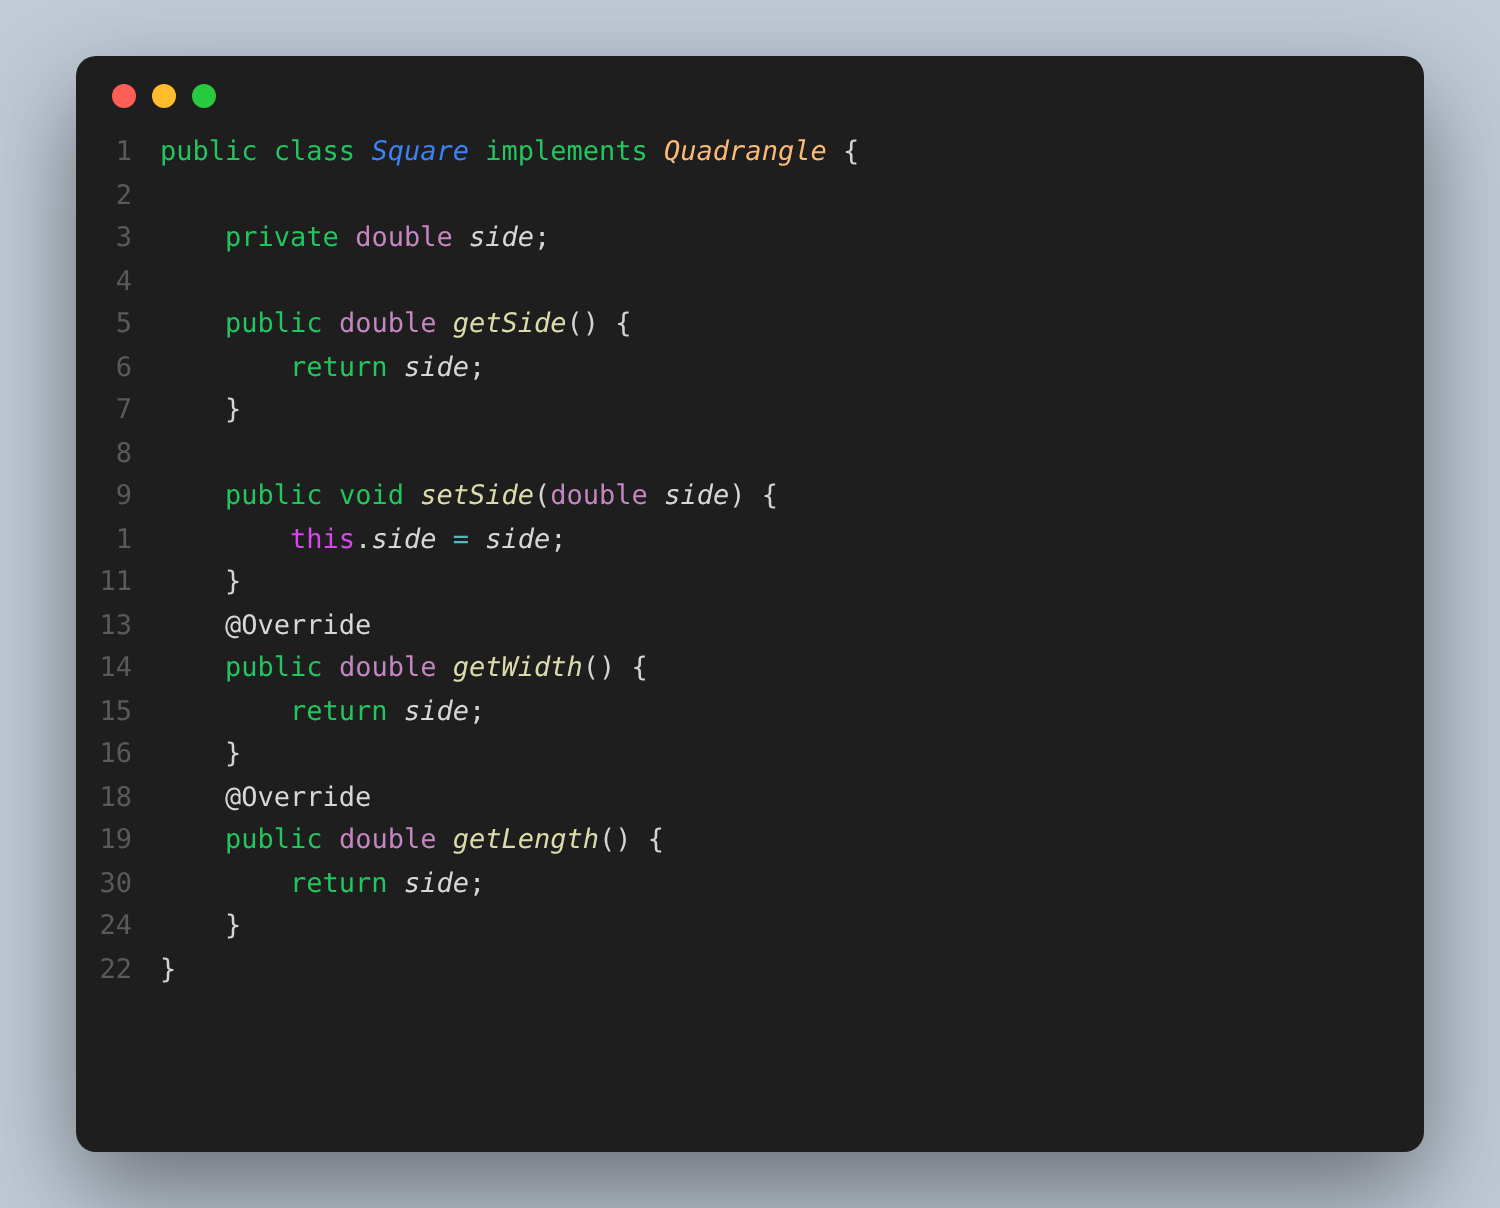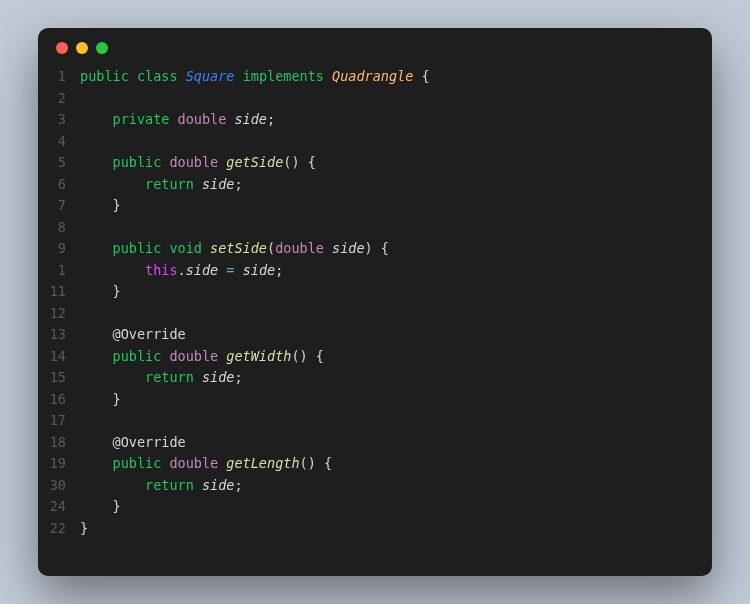--- a/index.html
+++ b/index.html
@@ -81,25 +81,23 @@
       <div class="line"><span class="gutter">2</span><span class="code"></span></div>
       <div class="line"><span class="gutter">3</span><span class="code">    <span class="tok-keyword">private</span> <span class="tok-type">double</span> <span class="tok-var">side</span><span class="tok-punct">;</span></span></div>
       <div class="line"><span class="gutter">4</span><span class="code"></span></div>
       <div class="line"><span class="gutter">5</span><span class="code">    <span class="tok-keyword">public</span> <span class="tok-type">double</span> <span class="tok-method">getSide</span><span class="tok-punct">() {</span></span></div>
       <div class="line"><span class="gutter">6</span><span class="code">        <span class="tok-keyword">return</span> <span class="tok-var">side</span><span class="tok-punct">;</span></span></div>
       <div class="line"><span class="gutter">7</span><span class="code">    <span class="tok-punct">}</span></span></div>
       <div class="line"><span class="gutter">8</span><span class="code"></span></div>
       <div class="line"><span class="gutter">9</span><span class="code">    <span class="tok-keyword">public</span> <span class="tok-keyword">void</span> <span class="tok-method">setSide</span><span class="tok-punct">(</span><span class="tok-type">double</span> <span class="tok-var">side</span><span class="tok-punct">) {</span></span></div>
       <div class="line"><span class="gutter">1</span><span class="code">        <span class="tok-this">this</span><span class="tok-punct">.</span><span class="tok-var">side</span> <span class="tok-op">=</span> <span class="tok-var">side</span><span class="tok-punct">;</span></span></div>
       <div class="line"><span class="gutter">11</span><span class="code">    <span class="tok-punct">}</span></span></div>
-      <div class="line"><span class="gutter">12</span><span class="code"></span></div>
       <div class="line"><span class="gutter">13</span><span class="code">    <span class="tok-annot">@Override</span></span></div>
       <div class="line"><span class="gutter">14</span><span class="code">    <span class="tok-keyword">public</span> <span class="tok-type">double</span> <span class="tok-method">getWidth</span><span class="tok-punct">() {</span></span></div>
       <div class="line"><span class="gutter">15</span><span class="code">        <span class="tok-keyword">return</span> <span class="tok-var">side</span><span class="tok-punct">;</span></span></div>
       <div class="line"><span class="gutter">16</span><span class="code">    <span class="tok-punct">}</span></span></div>
-      <div class="line"><span class="gutter">17</span><span class="code"></span></div>
       <div class="line"><span class="gutter">18</span><span class="code">    <span class="tok-annot">@Override</span></span></div>
       <div class="line"><span class="gutter">19</span><span class="code">    <span class="tok-keyword">public</span> <span class="tok-type">double</span> <span class="tok-method">getLength</span><span class="tok-punct">() {</span></span></div>
       <div class="line"><span class="gutter">30</span><span class="code">        <span class="tok-keyword">return</span> <span class="tok-var">side</span><span class="tok-punct">;</span></span></div>
       <div class="line"><span class="gutter">24</span><span class="code">    <span class="tok-punct">}</span></span></div>
       <div class="line"><span class="gutter">22</span><span class="code"><span class="tok-punct">}</span></span></div>
     </div>
 </div>
 
 </body></html>

